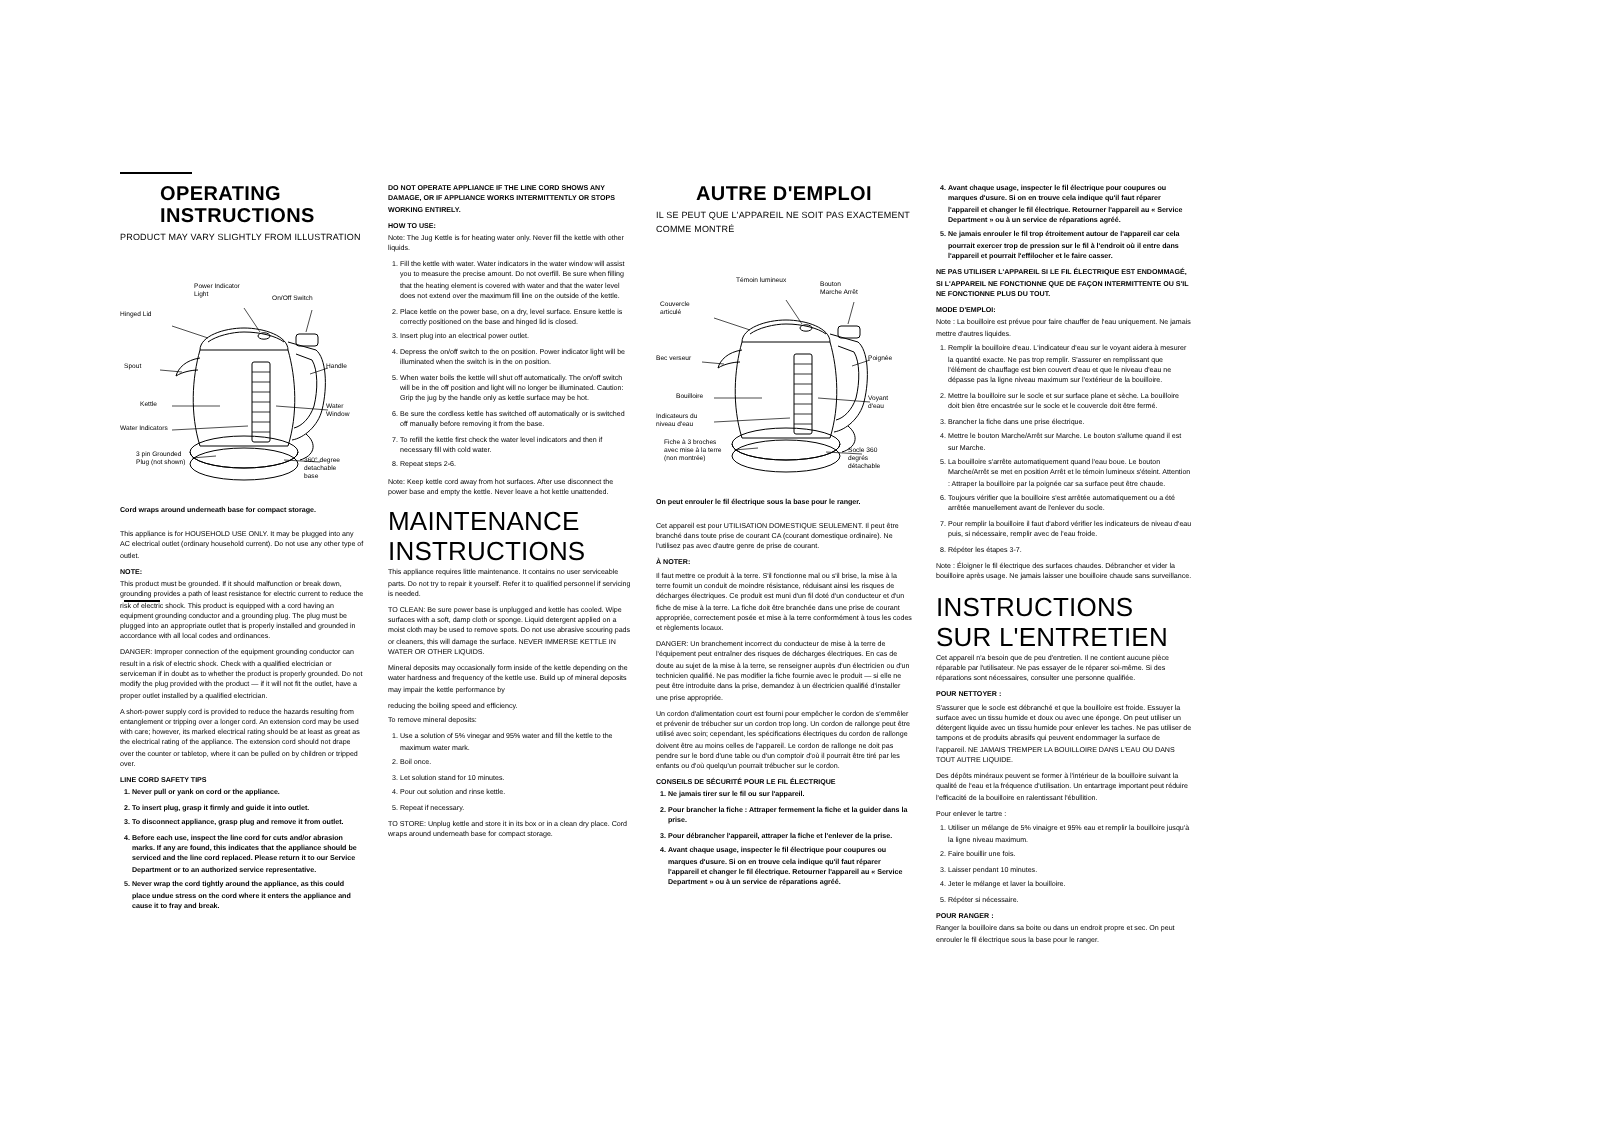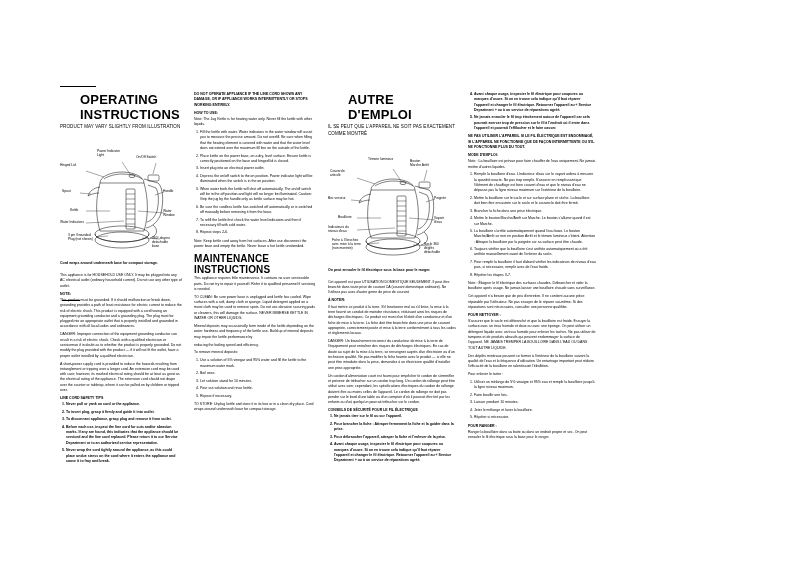--- a/index.html
+++ b/index.html
@@ -5,22 +5,22 @@
   html,body{margin:0;padding:0;background:#ffffff;}
   body{width:808px;height:569px;overflow:hidden;
        font-family:"Liberation Sans", sans-serif;color:#000;}
   .page{position:relative;width:808px;height:569px;background:#fff;}
 
   .cols{position:absolute;left:60px;top:92px;width:620px;
         display:flex;gap:12px;align-items:flex-start;}
   .col{width:122px;}
   .col.wide{width:128px;}
 
-  h1{font-size:13px;font-weight:bold;margin:0 0 2px 0;letter-spacing:.2px;padding-left:20px;}
-  h2{font-size:10px;font-weight:bold;margin:4px 0 1px 0;letter-spacing:.1px;}
+  h1{font-size:10px;font-weight:bold;margin:0 0 2px 0;letter-spacing:.2px;padding-left:20px;}
+  h2{font-size:13px;font-weight:normal;margin:4px 0 1px 0;letter-spacing:.1px;}
   .sub{font-size:4.5px;margin:0 0 4px 0;letter-spacing:.1px;}
   p{font-size:3.55px;line-height:1.5;margin:0 0 2.6px 0;text-align:left;}
   p.b{font-weight:bold;}
   ol{margin:0 0 3px 0;padding-left:6px;}
   li{font-size:3.55px;line-height:1.5;margin-bottom:2.2px;}
   li.b{font-weight:bold;}
   .tight{margin-bottom:1px;}
 
   
   .fig{position:relative;width:100%;}
@@ -246,20 +246,21 @@
         <li>Remplir la bouilloire d'eau. L'indicateur d'eau sur le voyant aidera à mesurer la quantité exacte. Ne pas trop remplir. S'assurer en remplissant que l'élément de chauffage est bien couvert d'eau et que le niveau d'eau ne dépasse pas la ligne niveau maximum sur l'extérieur de la bouilloire.</li>
         <li>Mettre la bouilloire sur le socle et sur surface plane et sèche. La bouilloire doit bien être encastrée sur le socle et le couvercle doit être fermé.</li>
         <li>Brancher la fiche dans une prise électrique.</li>
         <li>Mettre le bouton Marche/Arrêt sur Marche. Le bouton s'allume quand il est sur Marche.</li>
         <li>La bouilloire s'arrête automatiquement quand l'eau boue. Le bouton Marche/Arrêt se met en position Arrêt et le témoin lumineux s'éteint. Attention : Attraper la bouilloire par la poignée car sa surface peut être chaude.</li>
         <li>Toujours vérifier que la bouilloire s'est arrêtée automatiquement ou a été arrêtée manuellement avant de l'enlever du socle.</li>
         <li>Pour remplir la bouilloire il faut d'abord vérifier les indicateurs de niveau d'eau puis, si nécessaire, remplir avec de l'eau froide.</li>
         <li>Répéter les étapes 3-7.</li>
       </ol>
       <p>Note : Éloigner le fil électrique des surfaces chaudes. Débrancher et vider la bouilloire après usage. Ne jamais laisser une bouilloire chaude sans surveillance.</p>
+      <h2>INSTRUCTIONS SUR L'ENTRETIEN</h2>
       <p>Cet appareil n'a besoin que de peu d'entretien. Il ne contient aucune pièce réparable par l'utilisateur. Ne pas essayer de le réparer soi-même. Si des réparations sont nécessaires, consulter une personne qualifiée.</p>
       <p class="b tight">POUR NETTOYER :</p>
       <p>S'assurer que le socle est débranché et que la bouilloire est froide. Essuyer la surface avec un tissu humide et doux ou avec une éponge. On peut utiliser un détergent liquide avec un tissu humide pour enlever les taches. Ne pas utiliser de tampons et de produits abrasifs qui peuvent endommager la surface de l'appareil. NE JAMAIS TREMPER LA BOUILLOIRE DANS L'EAU OU DANS TOUT AUTRE LIQUIDE.</p>
       <p>Des dépôts minéraux peuvent se former à l'intérieur de la bouilloire suivant la qualité de l'eau et la fréquence d'utilisation. Un entartrage important peut réduire l'efficacité de la bouilloire en ralentissant l'ébullition.</p>
       <p>Pour enlever le tartre :</p>
       <ol>
         <li>Utiliser un mélange de 5% vinaigre et 95% eau et remplir la bouilloire jusqu'à la ligne niveau maximum.</li>
         <li>Faire bouillir une fois.</li>
         <li>Laisser pendant 10 minutes.</li>
         <li>Jeter le mélange et laver la bouilloire.</li>

